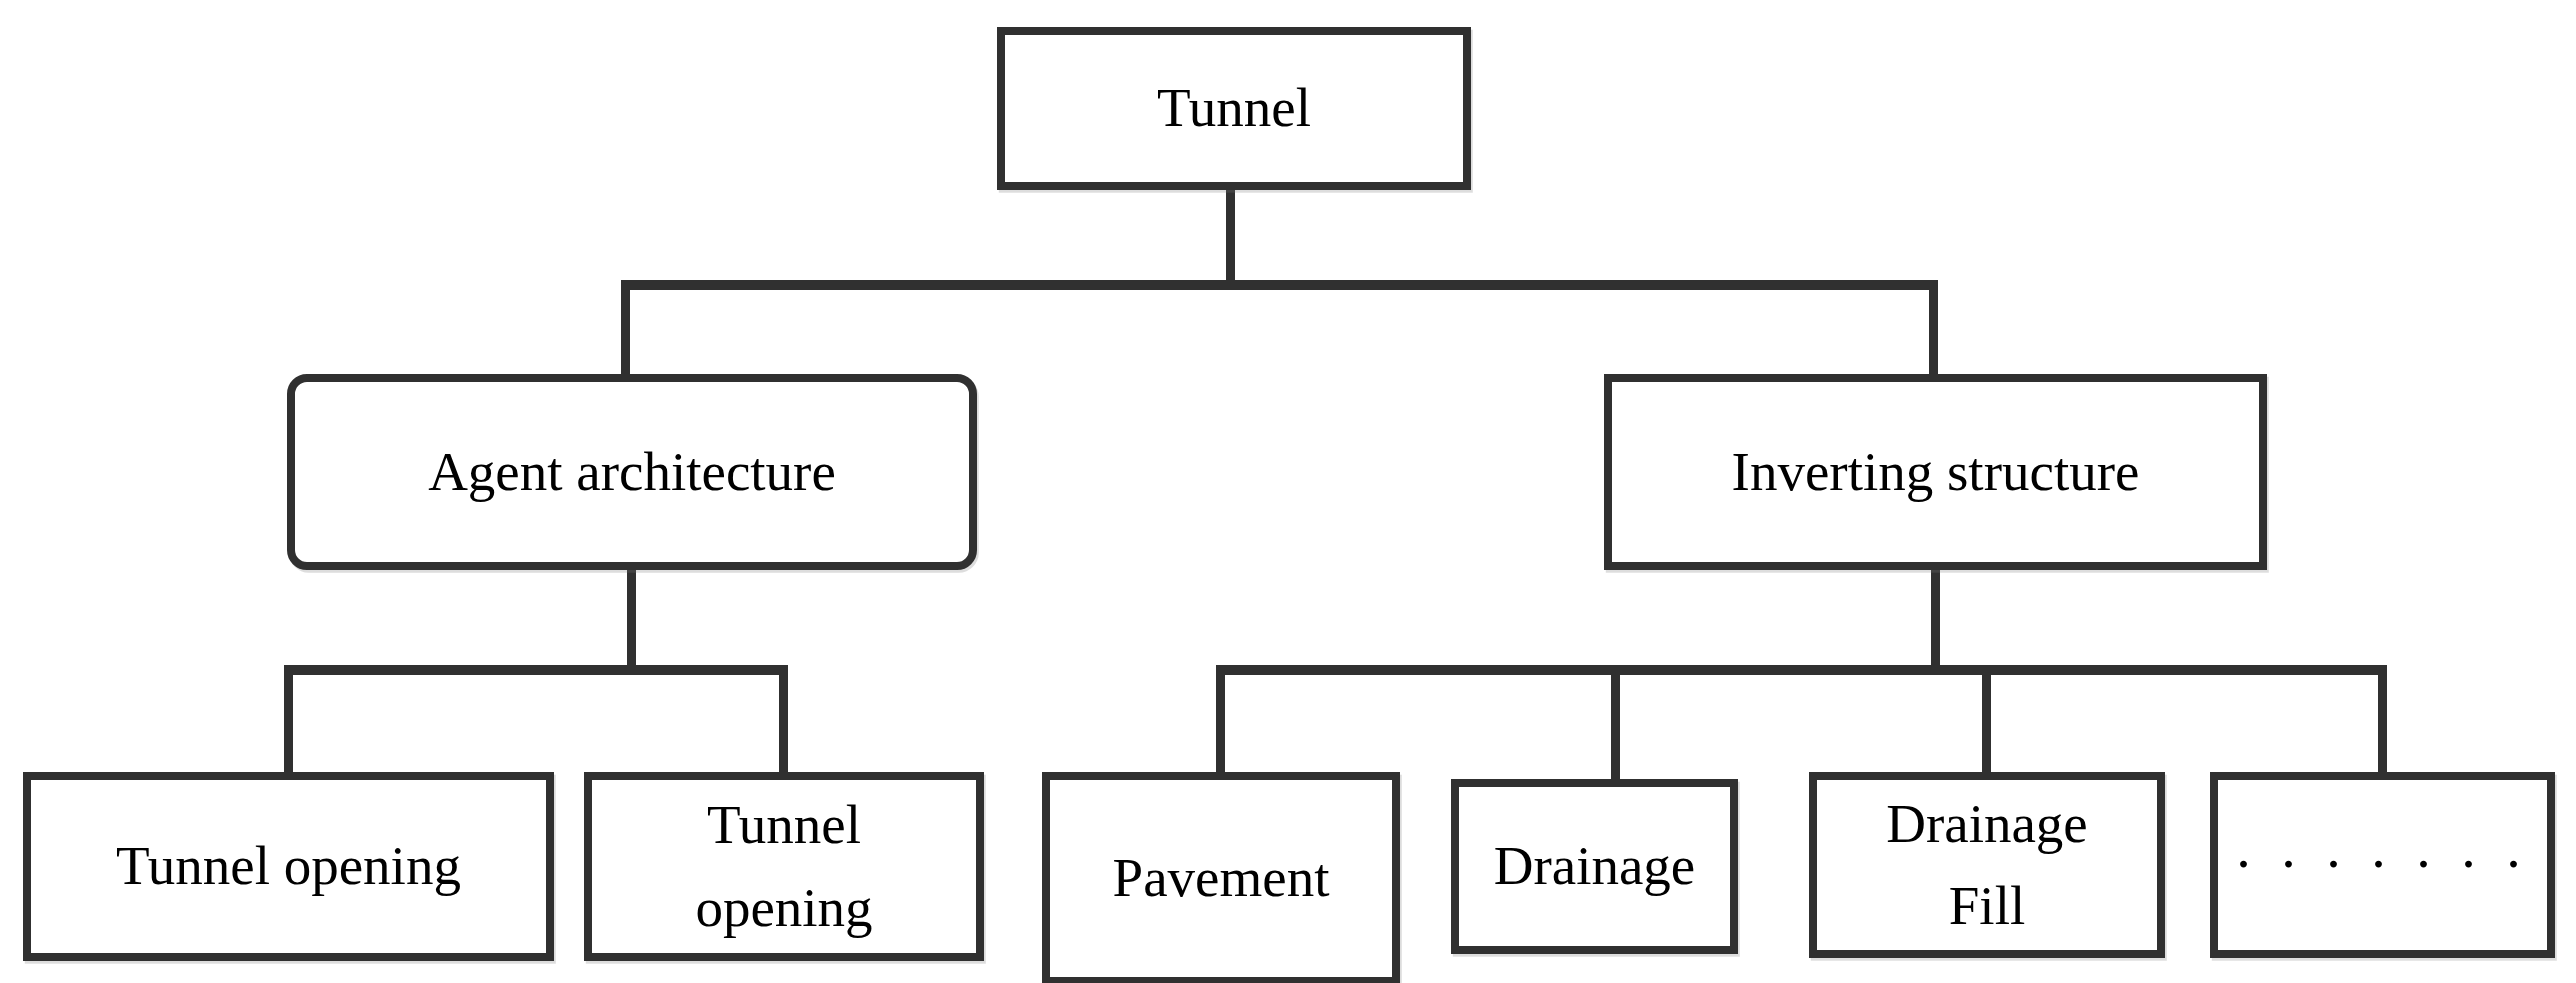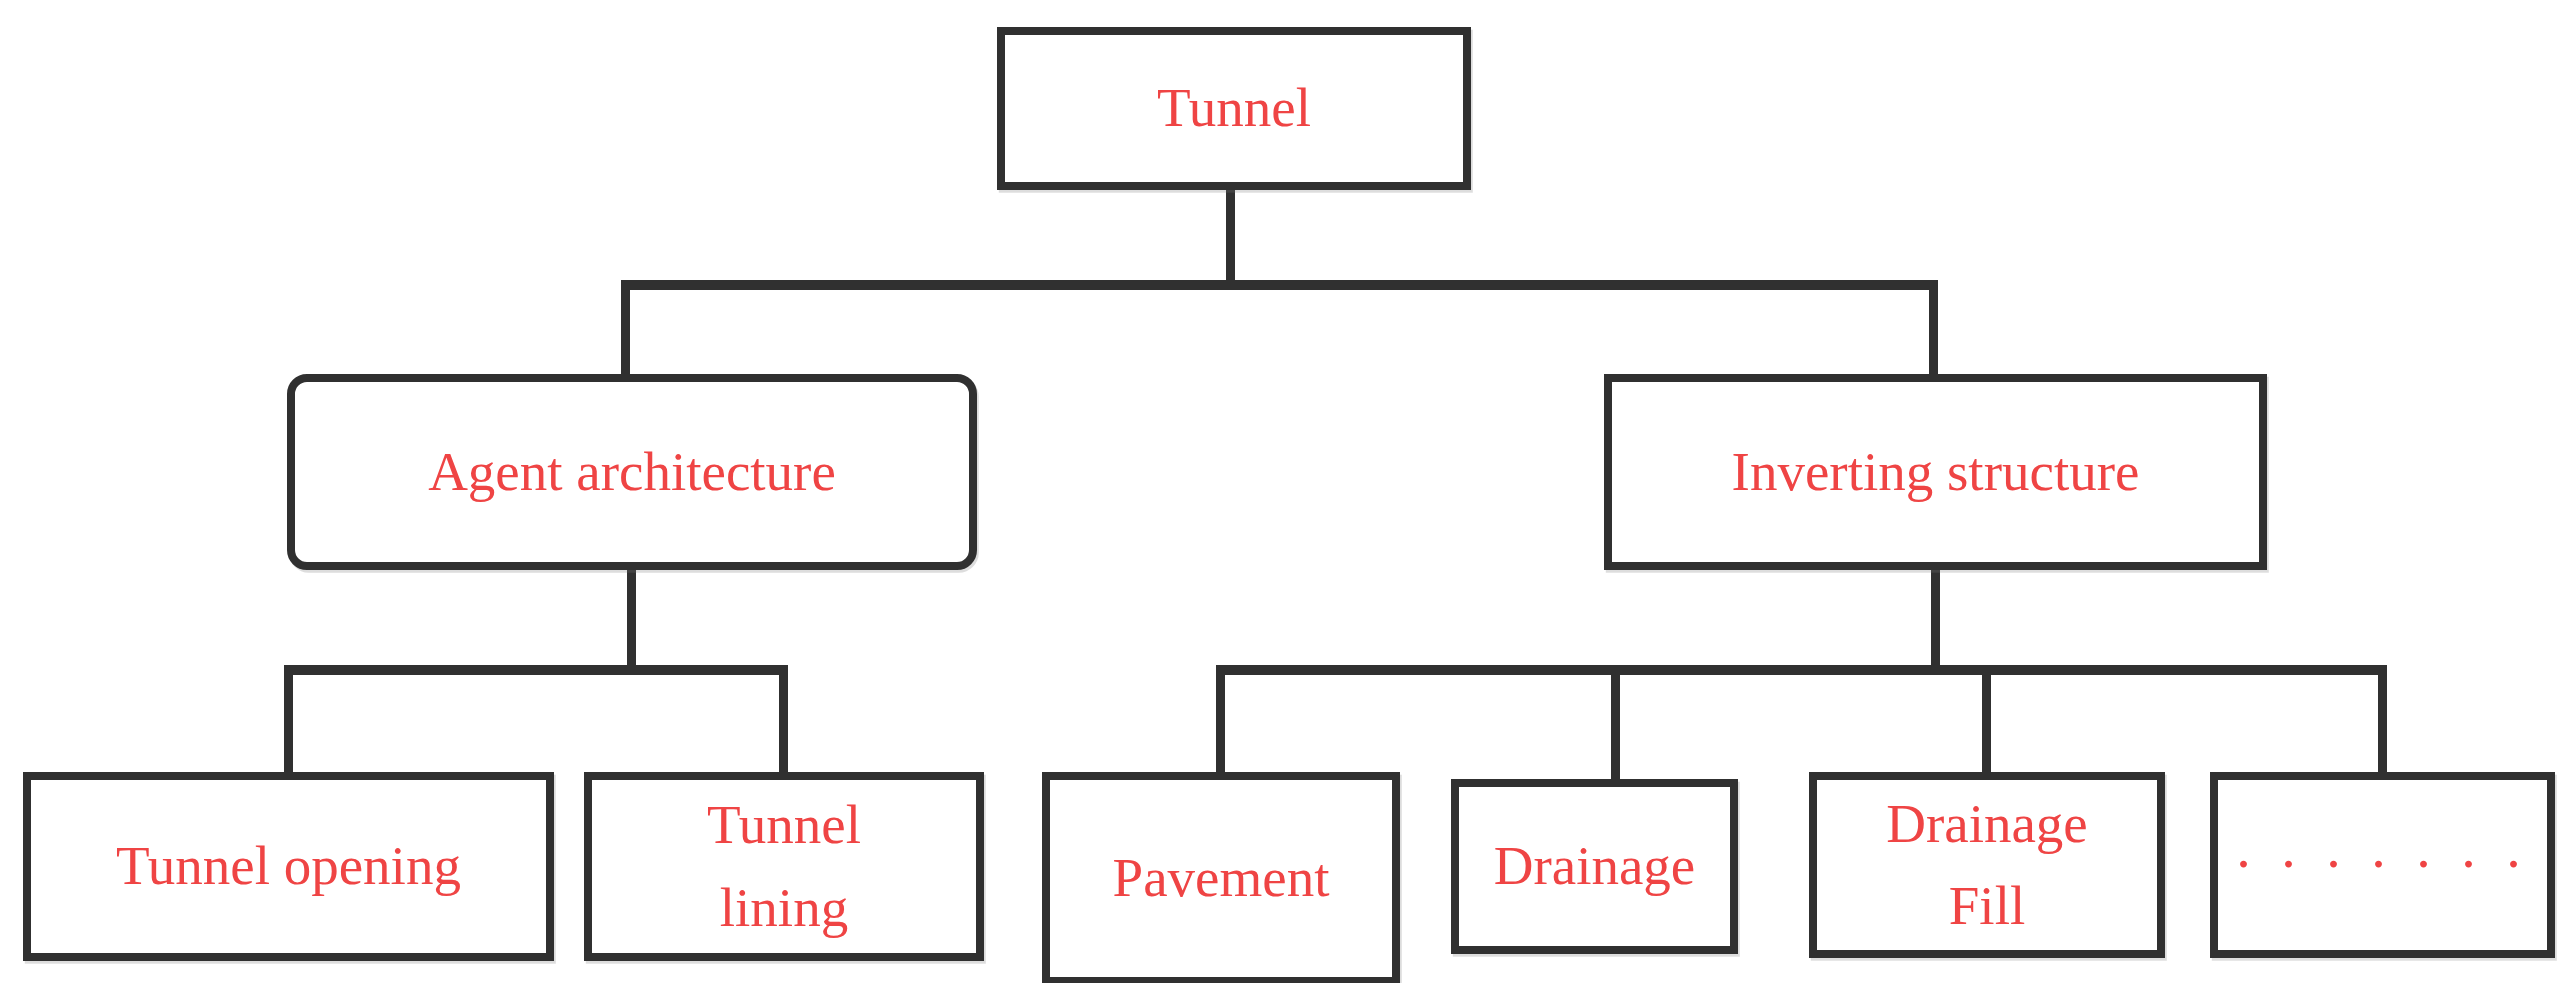--- a/index.html
+++ b/index.html
@@ -2,21 +2,21 @@
 <html style="font-size:14px"><head>
 <meta charset="utf-8">
 <style>
   html, body { margin: 0; padding: 0; background: #ffffff; }
   .stage {
     position: relative;
     width: 2576px;
     height: 984px;
     background: #ffffff;
     font-family: "Liberation Serif", "DejaVu Serif", serif;
-    color: #ef4444;
+    color: #000000;
     overflow: hidden;
   }
   
   .line { position: absolute; background: #303030; }
   .line.h { height: 9.7px; }
   .line.v { width: 8.8px; }
   
   .node {
     position: absolute;
     box-sizing: border-box;
@@ -75,21 +75,21 @@
 
   <div class="node" style="left:23px; top:772px; width:531px; height:189px;">
     <span class="lbl">
       <span class="ln">Tunnel opening</span>
     </span>
   </div>
 
   <div class="node" style="left:584px; top:772px; width:400px; height:189px;">
     <span class="lbl">
       <span class="ln">Tunnel</span>
-      <span class="ln">lining</span>
+      <span class="ln">opening</span>
     </span>
   </div>
 
   <div class="node" style="left:1042px; top:772px; width:358px; height:213px;">
     <span class="lbl">Pavement</span>
   </div>
 
   <div class="node" style="left:1451px; top:779px; width:287px; height:175px;">
     <span class="lbl">Drainage</span>
   </div>

